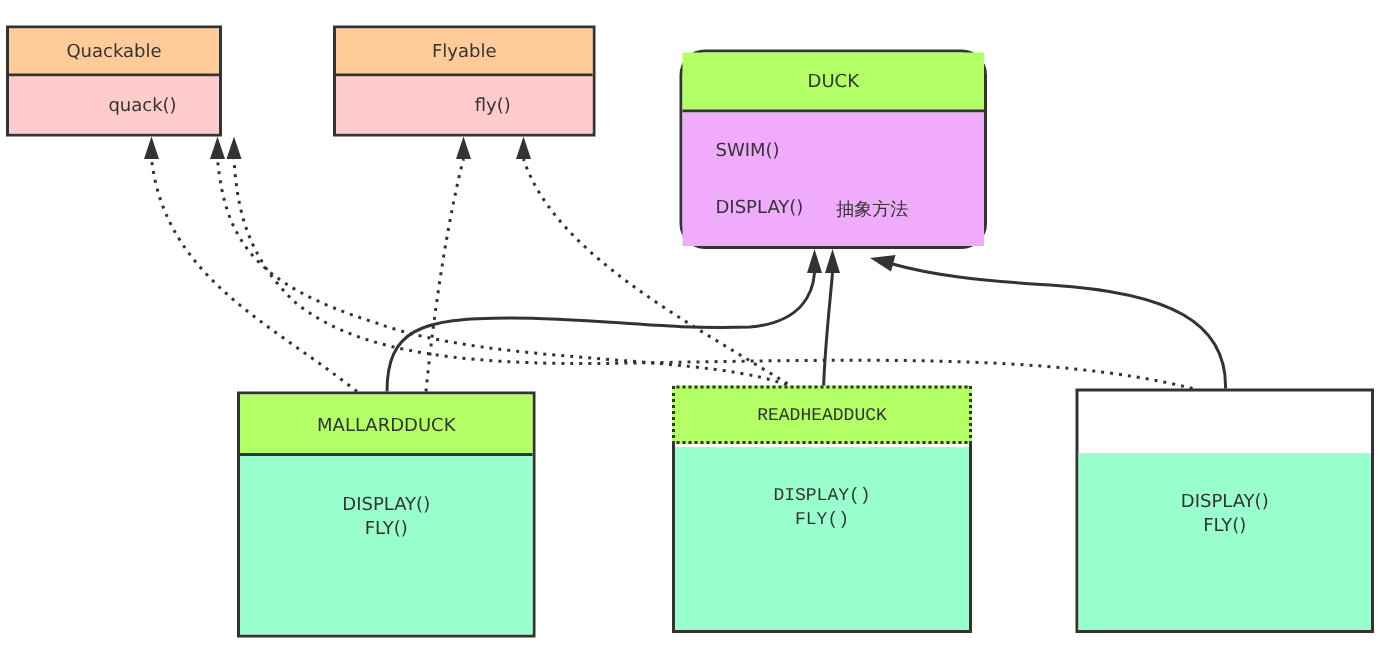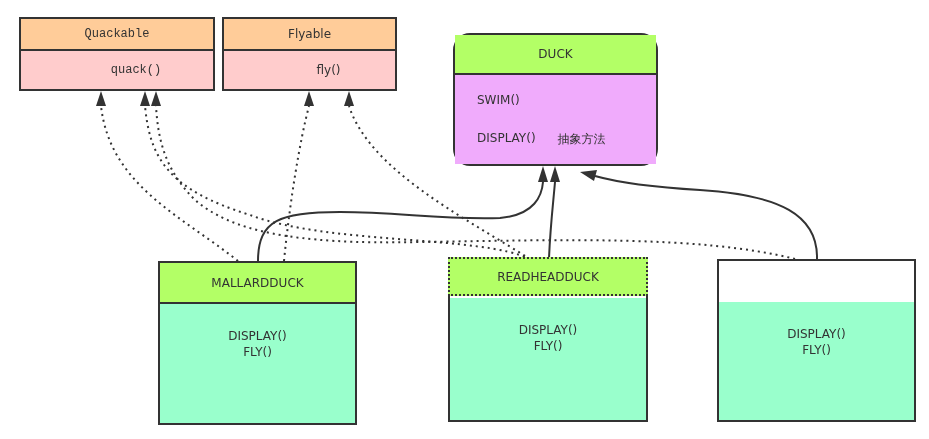--- a/index.html
+++ b/index.html
@@ -8,41 +8,41 @@
     .cls { position: absolute; box-sizing: border-box; border: 2px solid #333333; }
     .cls .hdr { position: absolute; left: 0; right: 0; top: 0; box-sizing: border-box;
                 border-bottom: 2px solid #333333; display: flex; align-items: center;
                 justify-content: center; font-size: 12px; }
     .cls .bdy { position: absolute; left: 0; right: 0; bottom: 0; box-sizing: border-box;
                 font-size: 12px; }
     .center-body { display: flex; flex-direction: column; align-items: center; }
     .mline { line-height: 16px; }
 
     
-    #quackable { left: 19px; top: 17px; width: 196px; height: 74px; font-family: Liberation Mono, monospace; }
+    #quackable { left: 4px; top: 17px; width: 144px; height: 74px; }
     #flyable   { left: 222px; top: 17px; width: 175px; height: 74px; }
     .iface .hdr { height: 32px; background: #ffcc99; }
     .iface .bdy { top: 32px; background: #ffcccc; display: flex; align-items: center; justify-content: center; padding-left: 38px; }
 
     
     #duck { left: 453px; top: 33px; width: 205px; height: 133px; border-radius: 17px; }
     #duck .hdr { height: 40px; background: #b3ff66; }
     #duck .bdy { top: 40px; background: #f0abfc; padding-left: 36px; }
     #duck .swim { position: absolute; left: 22px; top: 18px; }
     #duck .disp { position: absolute; left: 22px; top: 56px; display: flex; gap: 22px; }
 
     
     #mallard  { left: 158px; top: 261px; width: 199px; height: 164px; }
     #redhead  { left: 448px; top: 259px; width: 200px; height: 163px; border-style: solid; }
     #rubber   { left: 717px; top: 259px; width: 199px; height: 163px; }
     .sub .hdr { height: 41px; background: #b3ff66; }
     .sub .bdy { top: 41px; background: #99ffcc; padding-top: 24px; }
     #redhead .hdr { height: 39px; border: 2px dotted #333333; margin: -2px -2px 0 -2px;
                     left: 0; right: 0; width: calc(100% + 4px); background: #b3ff66; }
-    #redhead { border-top: none; }
+    #redhead { border-top: none; font-family: Liberation Mono, monospace; }
     #redhead .bdy { top: 39px; }
 
     svg#links { position: absolute; left: 0; top: 0; width: 929px; height: 439px; pointer-events: none; }
     .dot { fill: none; stroke: #333333; stroke-width: 2; stroke-dasharray: 2 4; }
     .solid { fill: none; stroke: #333333; stroke-width: 2; }
     .head { fill: #333333; }
   </style>
 </head>
 <body>
 

